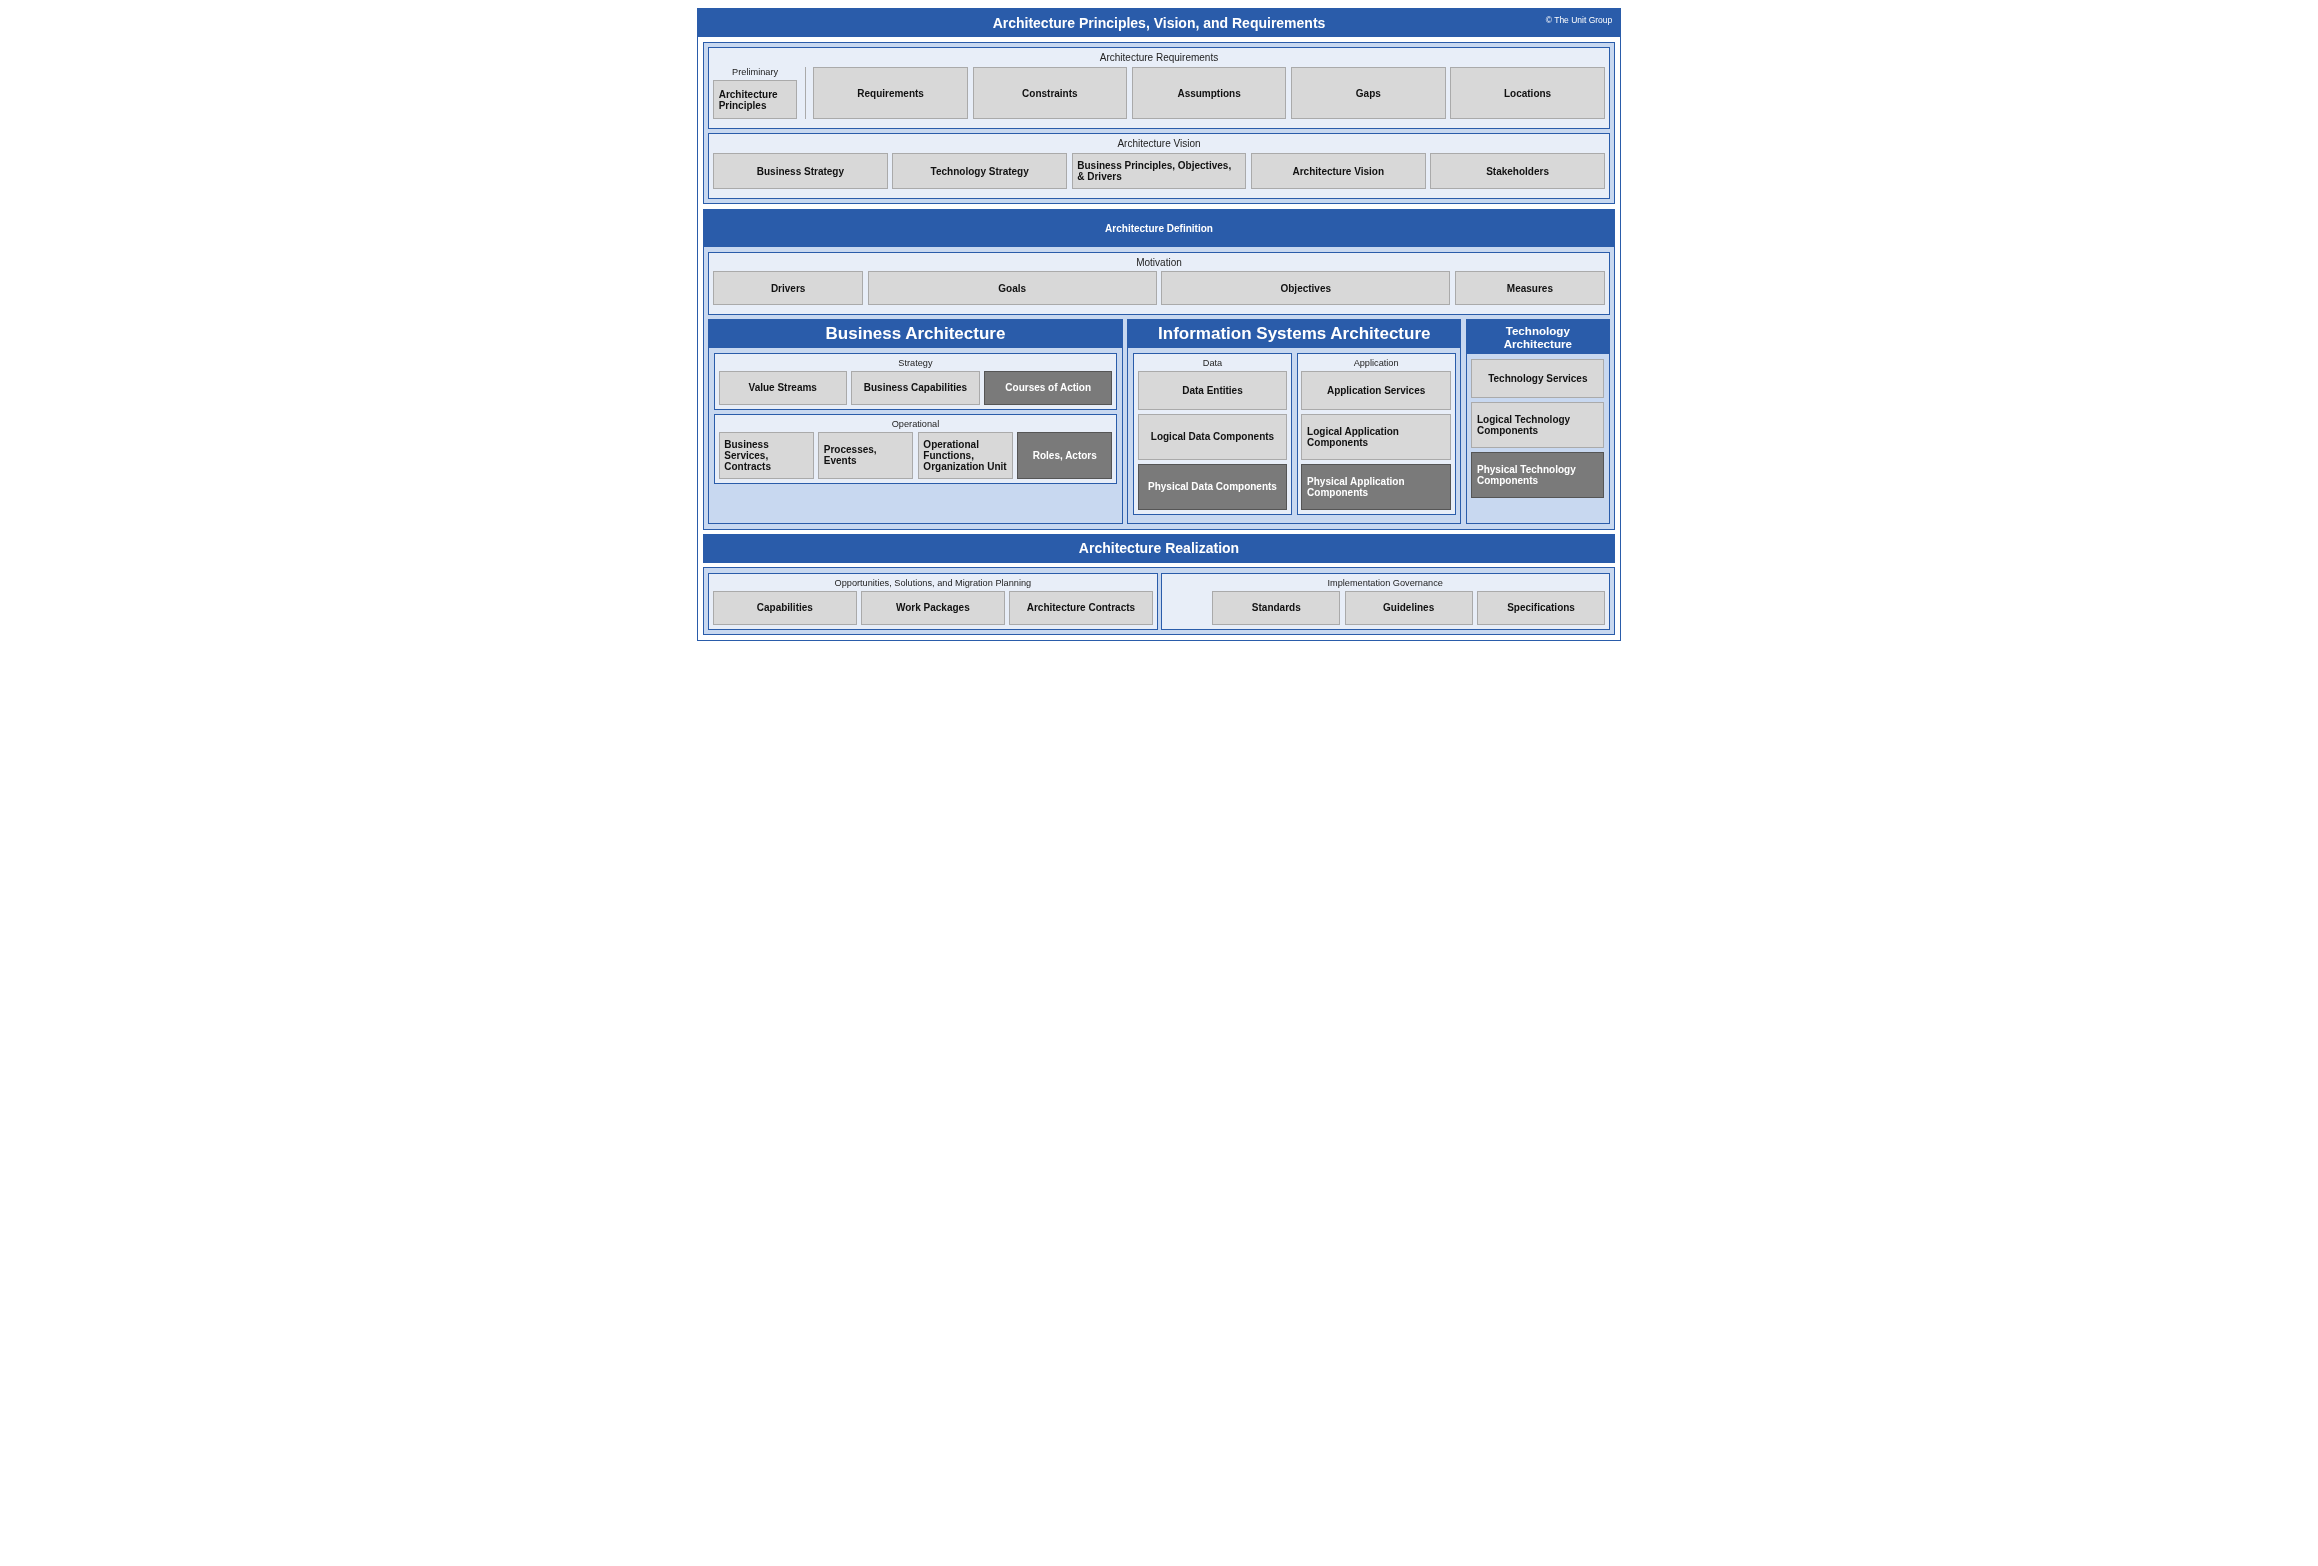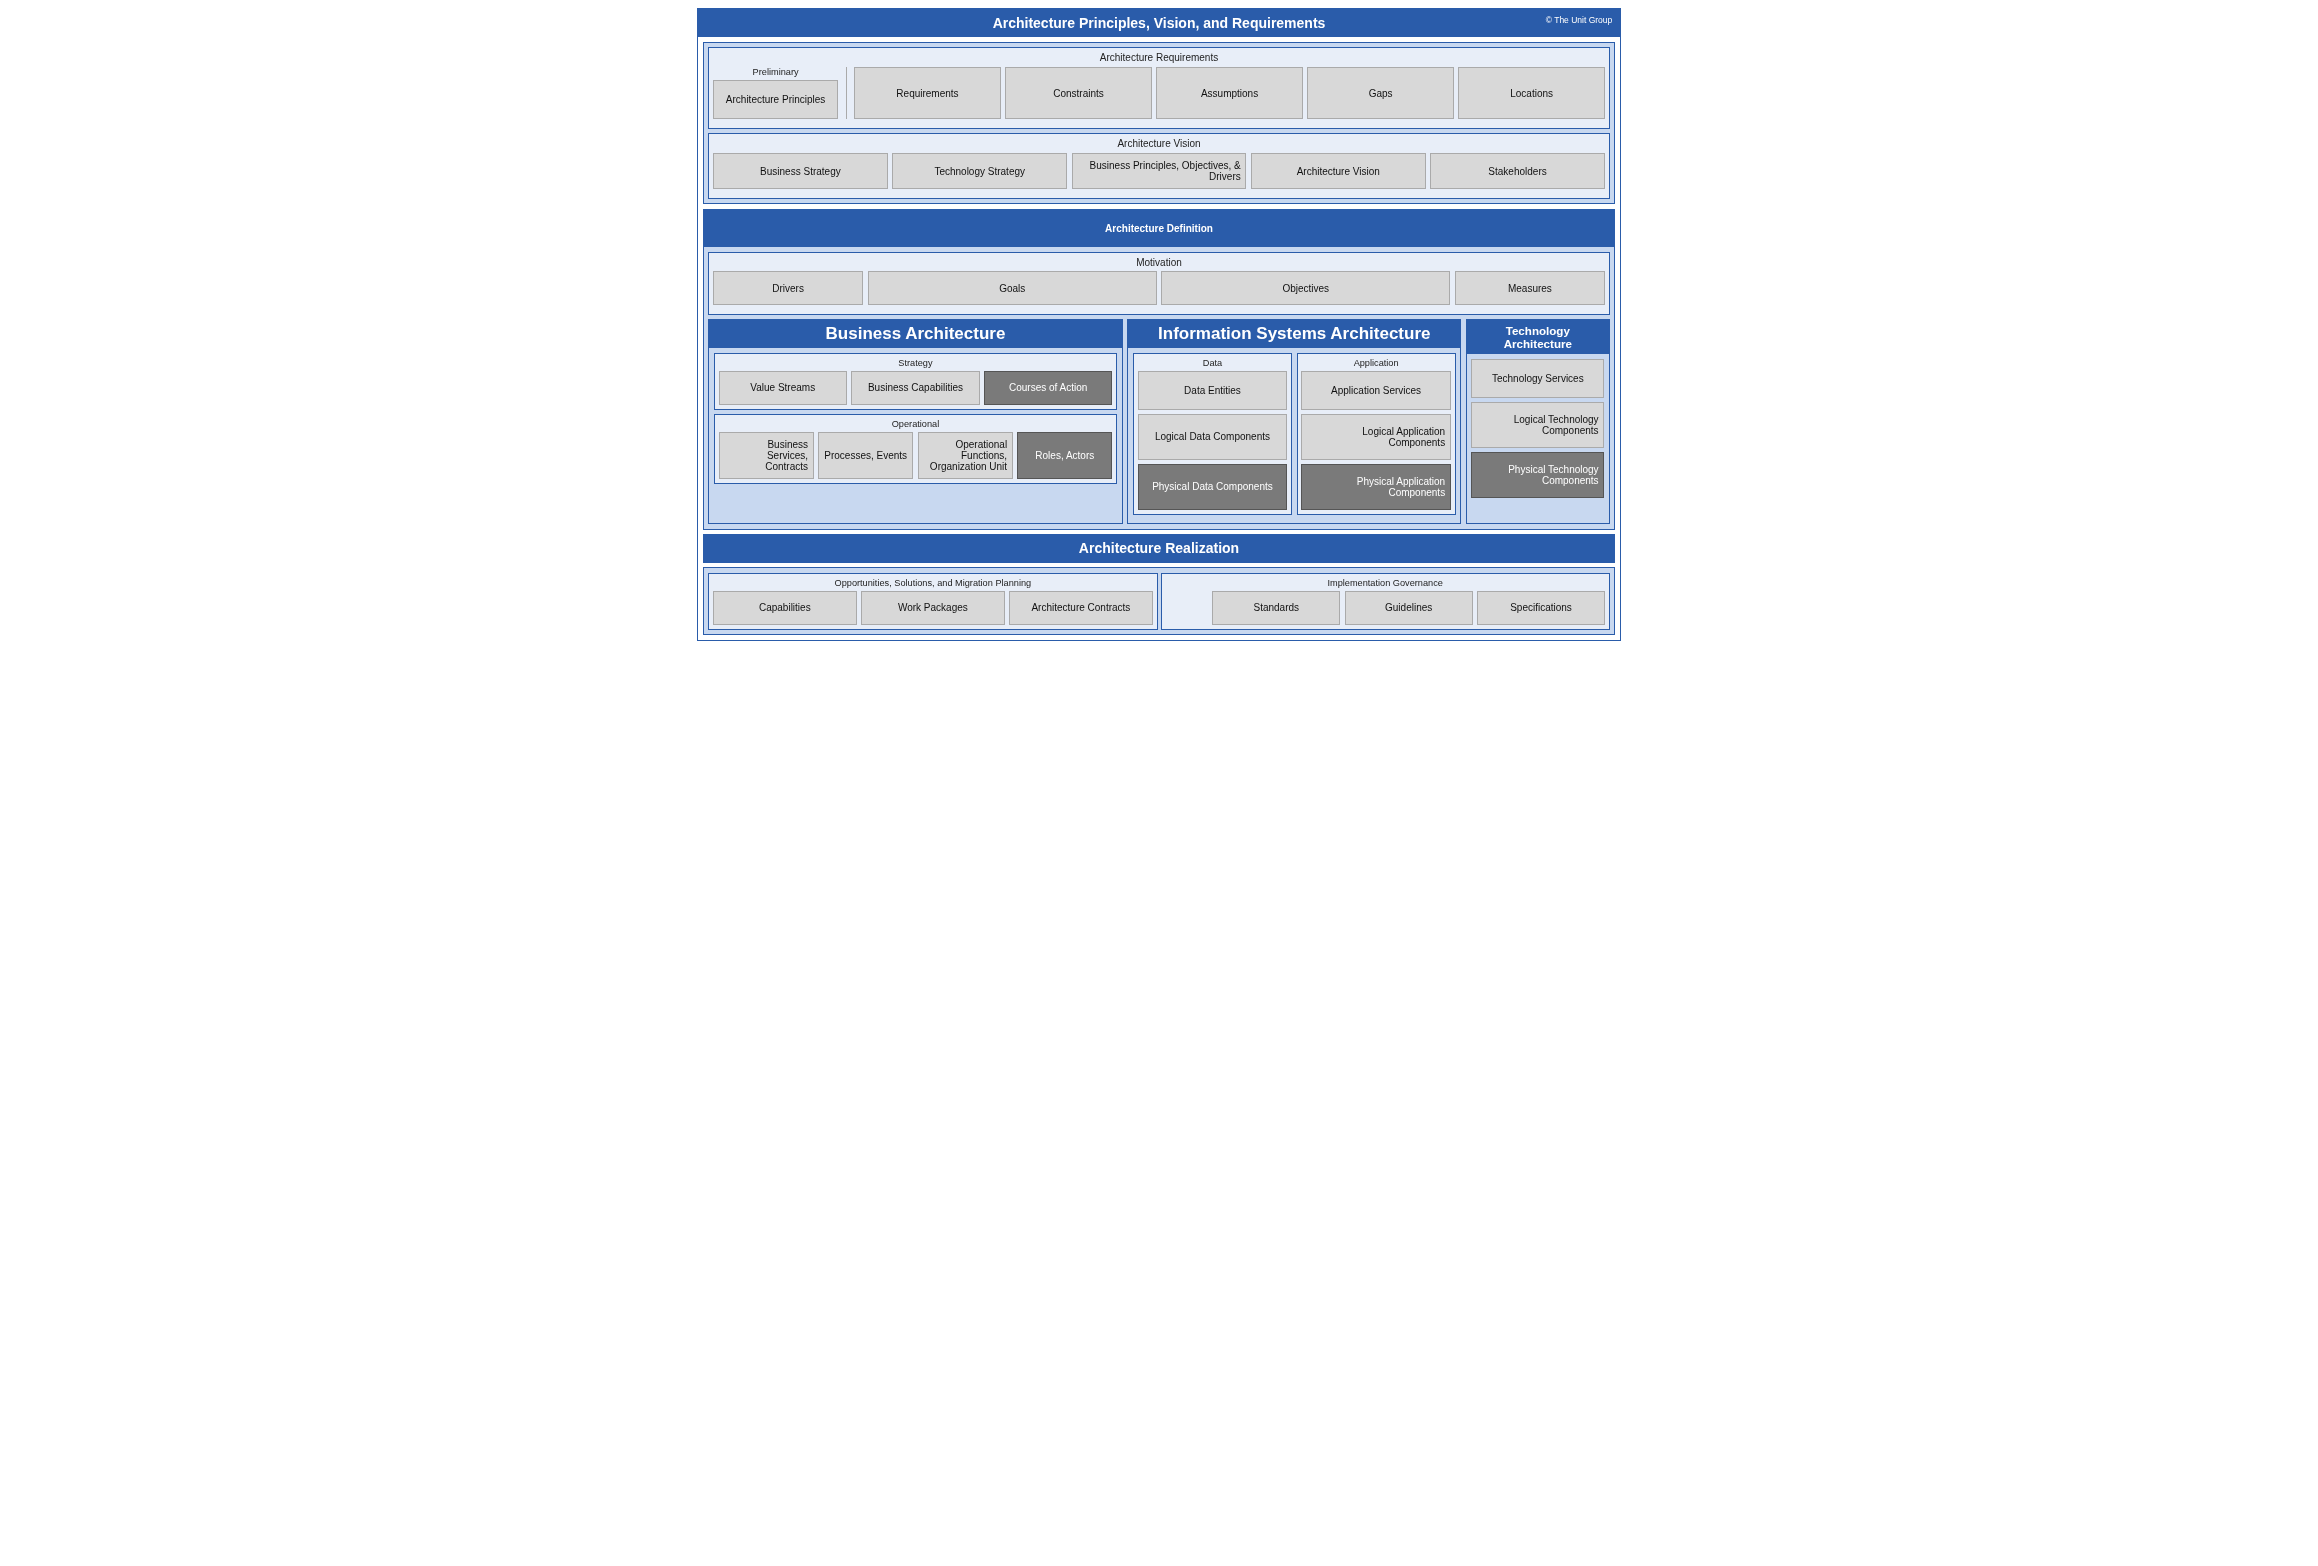--- a/index.html
+++ b/index.html
@@ -43,27 +43,28 @@
       top: 6.2px;
       color: #fff;
       font-size: 8.5px;
     }
 
     
     .box {
       background: #d8d8d8;
       border: 0.8px solid #aaa;
       padding: 6.2px 4.6px;
-      text-align: right;
+      text-align: left;
       font-size: 10px;
       color: #111;
       display: flex;
       align-items: center;
       justify-content: center;
       min-height: 34px;
+      font-weight: bold;
     }
 
     .box-dark {
       background: #7a7a7a;
       border: 0.8px solid #555;
       color: #fff;
     }
 
     
     .row {
@@ -169,21 +170,21 @@
       <span class="top-header-title">Architecture Principles, Vision, and Requirements</span>
       <span class="copyright">© The Unit Group</span>
     </div>
 
     <div style="background:#c8d8f0; border:1.5px solid #2a5caa; margin:4.6px; padding:4.6px;">
 
       <div style="background:#e8eef8; border:0.8px solid #2a5caa; padding:3.9px; margin-bottom:4.6px;">
         <div class="section-subtitle">Architecture Requirements</div>
         <div class="row">
 
-          <div style="display:flex; flex-direction:column; gap:3.1px; width:125px; flex-shrink:0;">
+          <div style="display:flex; flex-direction:column; gap:3.1px; width:84px; flex-shrink:0;">
             <div style="font-size:9.2px; color:#222; text-align:center;">Preliminary</div>
             <div class="box" style="min-height:39px;">Architecture Principles</div>
           </div>
           <div style="width:0.8px; background:#aaa; margin:0 3.1px;"></div>
 
           <div style="display:flex; flex:1; gap:4.6px;">
             <div class="box flex1">Requirements</div>
             <div class="box flex1">Constraints</div>
             <div class="box flex1">Assumptions</div>
             <div class="box flex1">Gaps</div>

